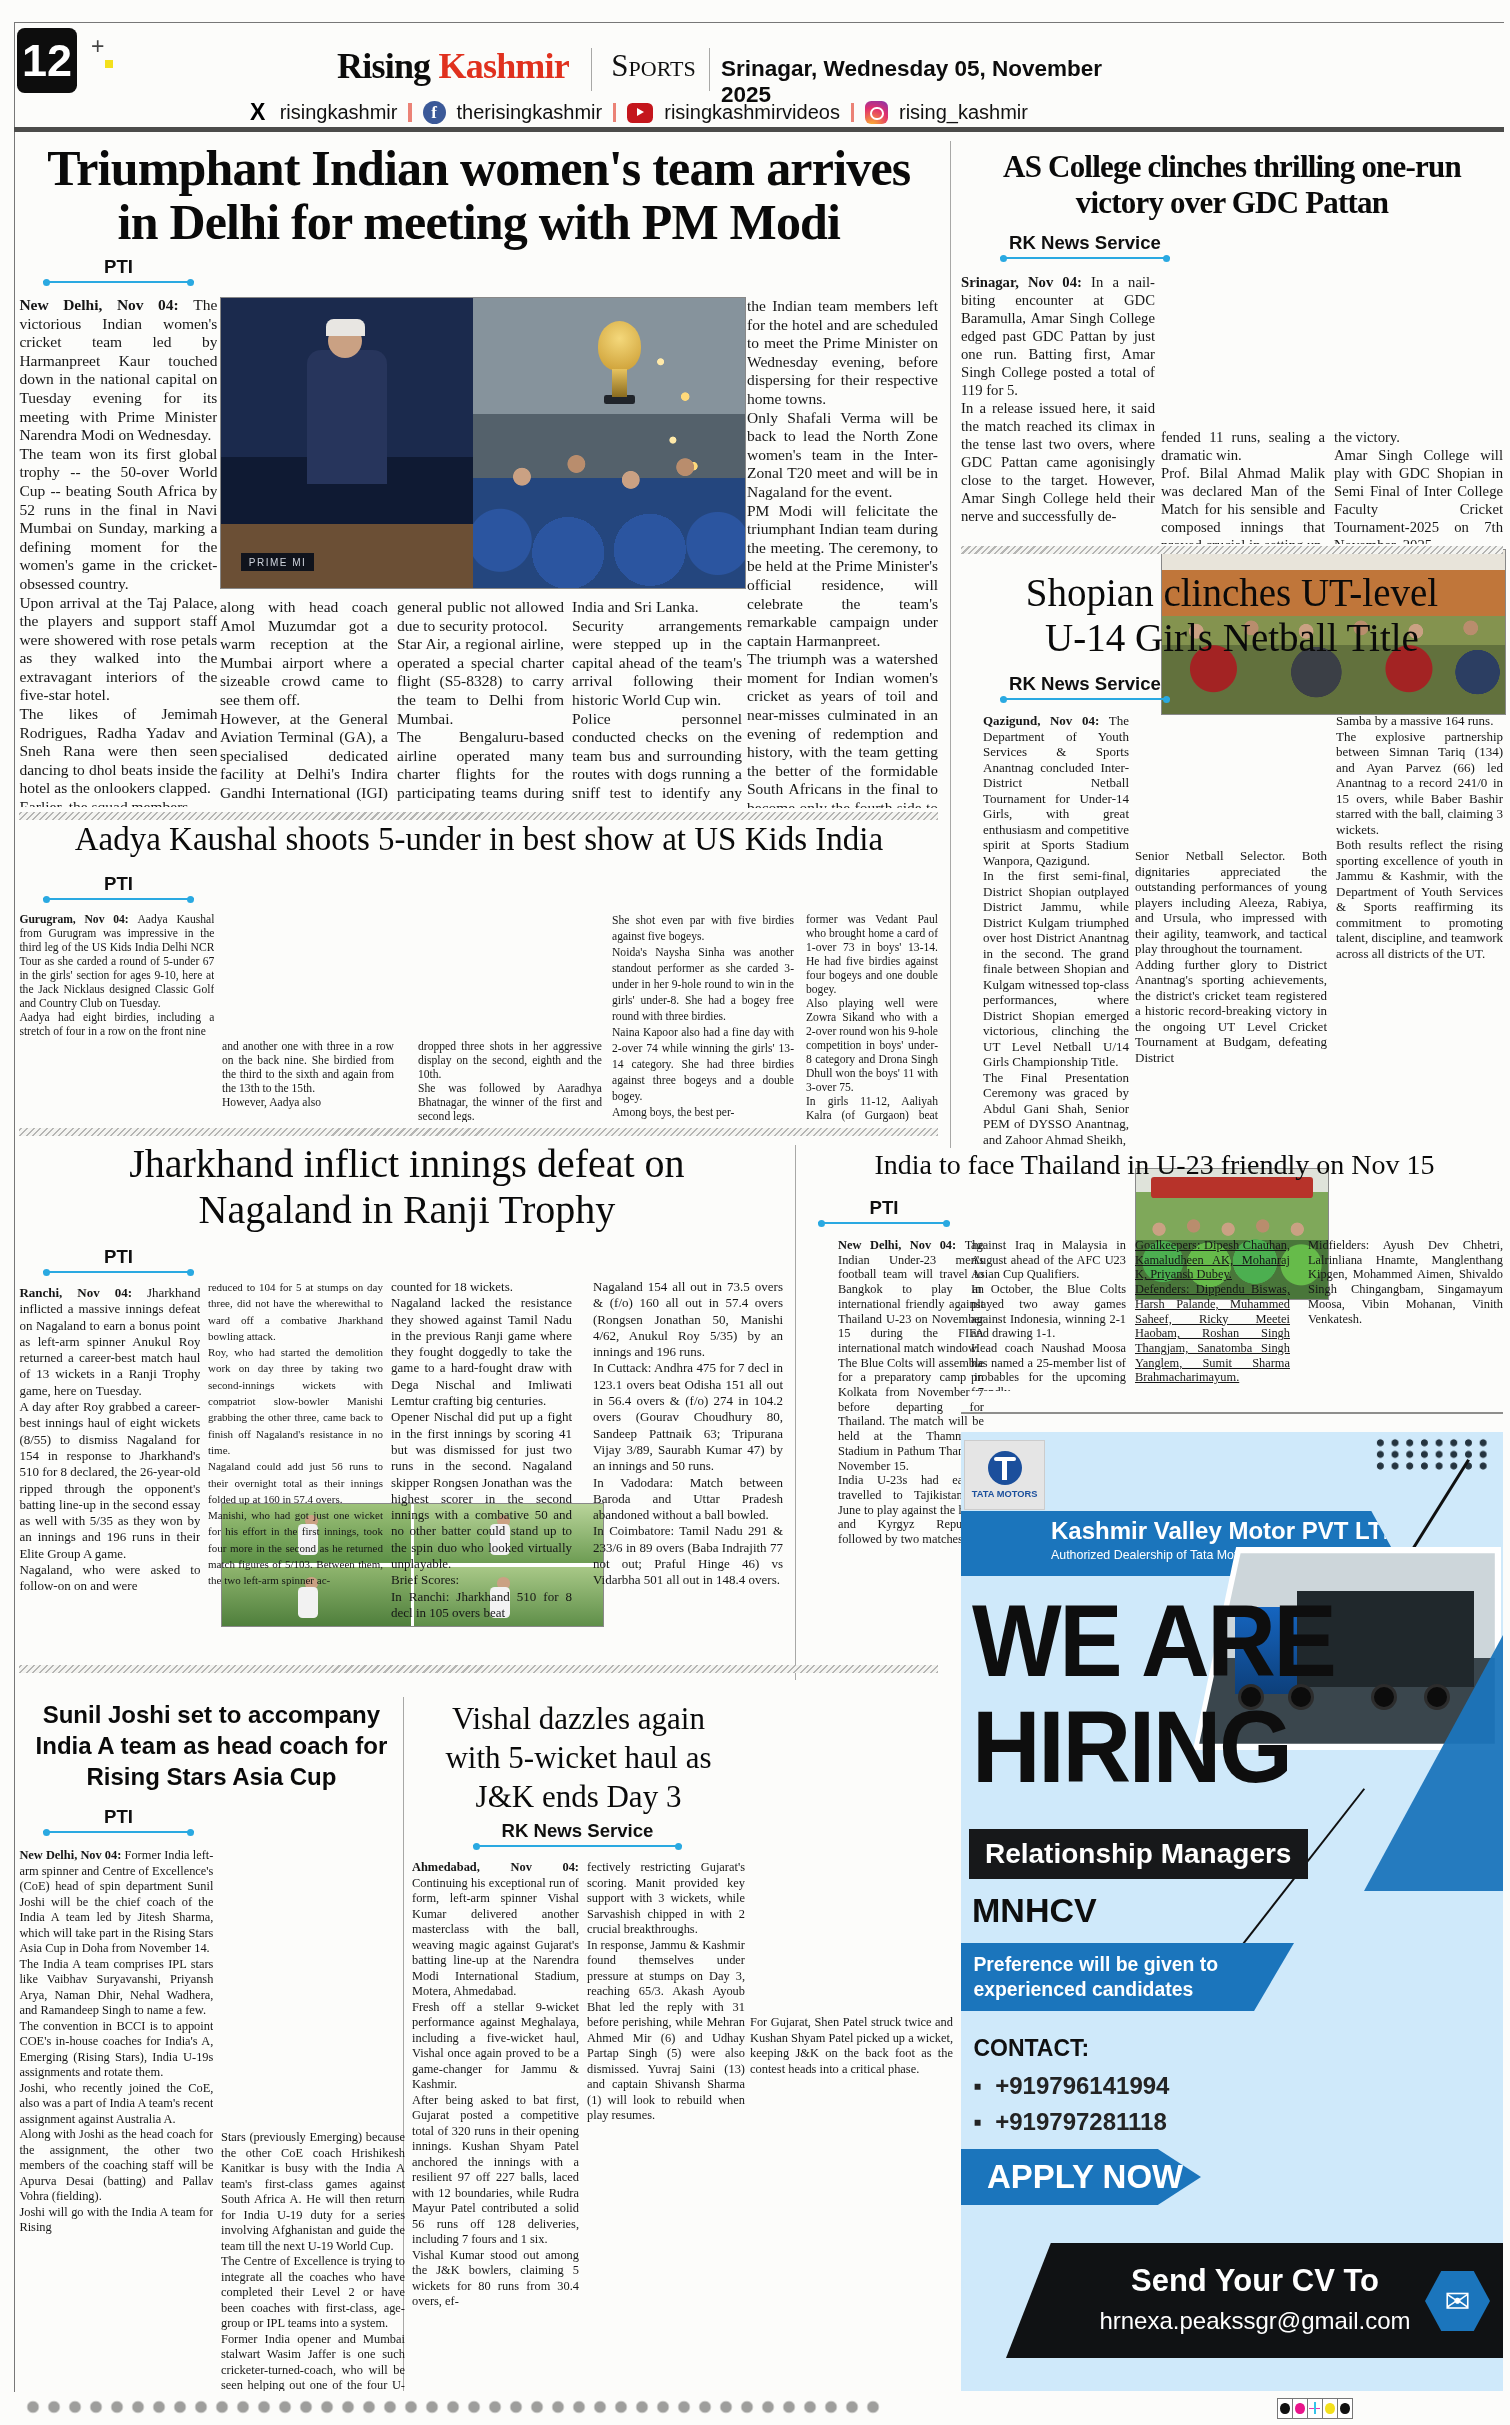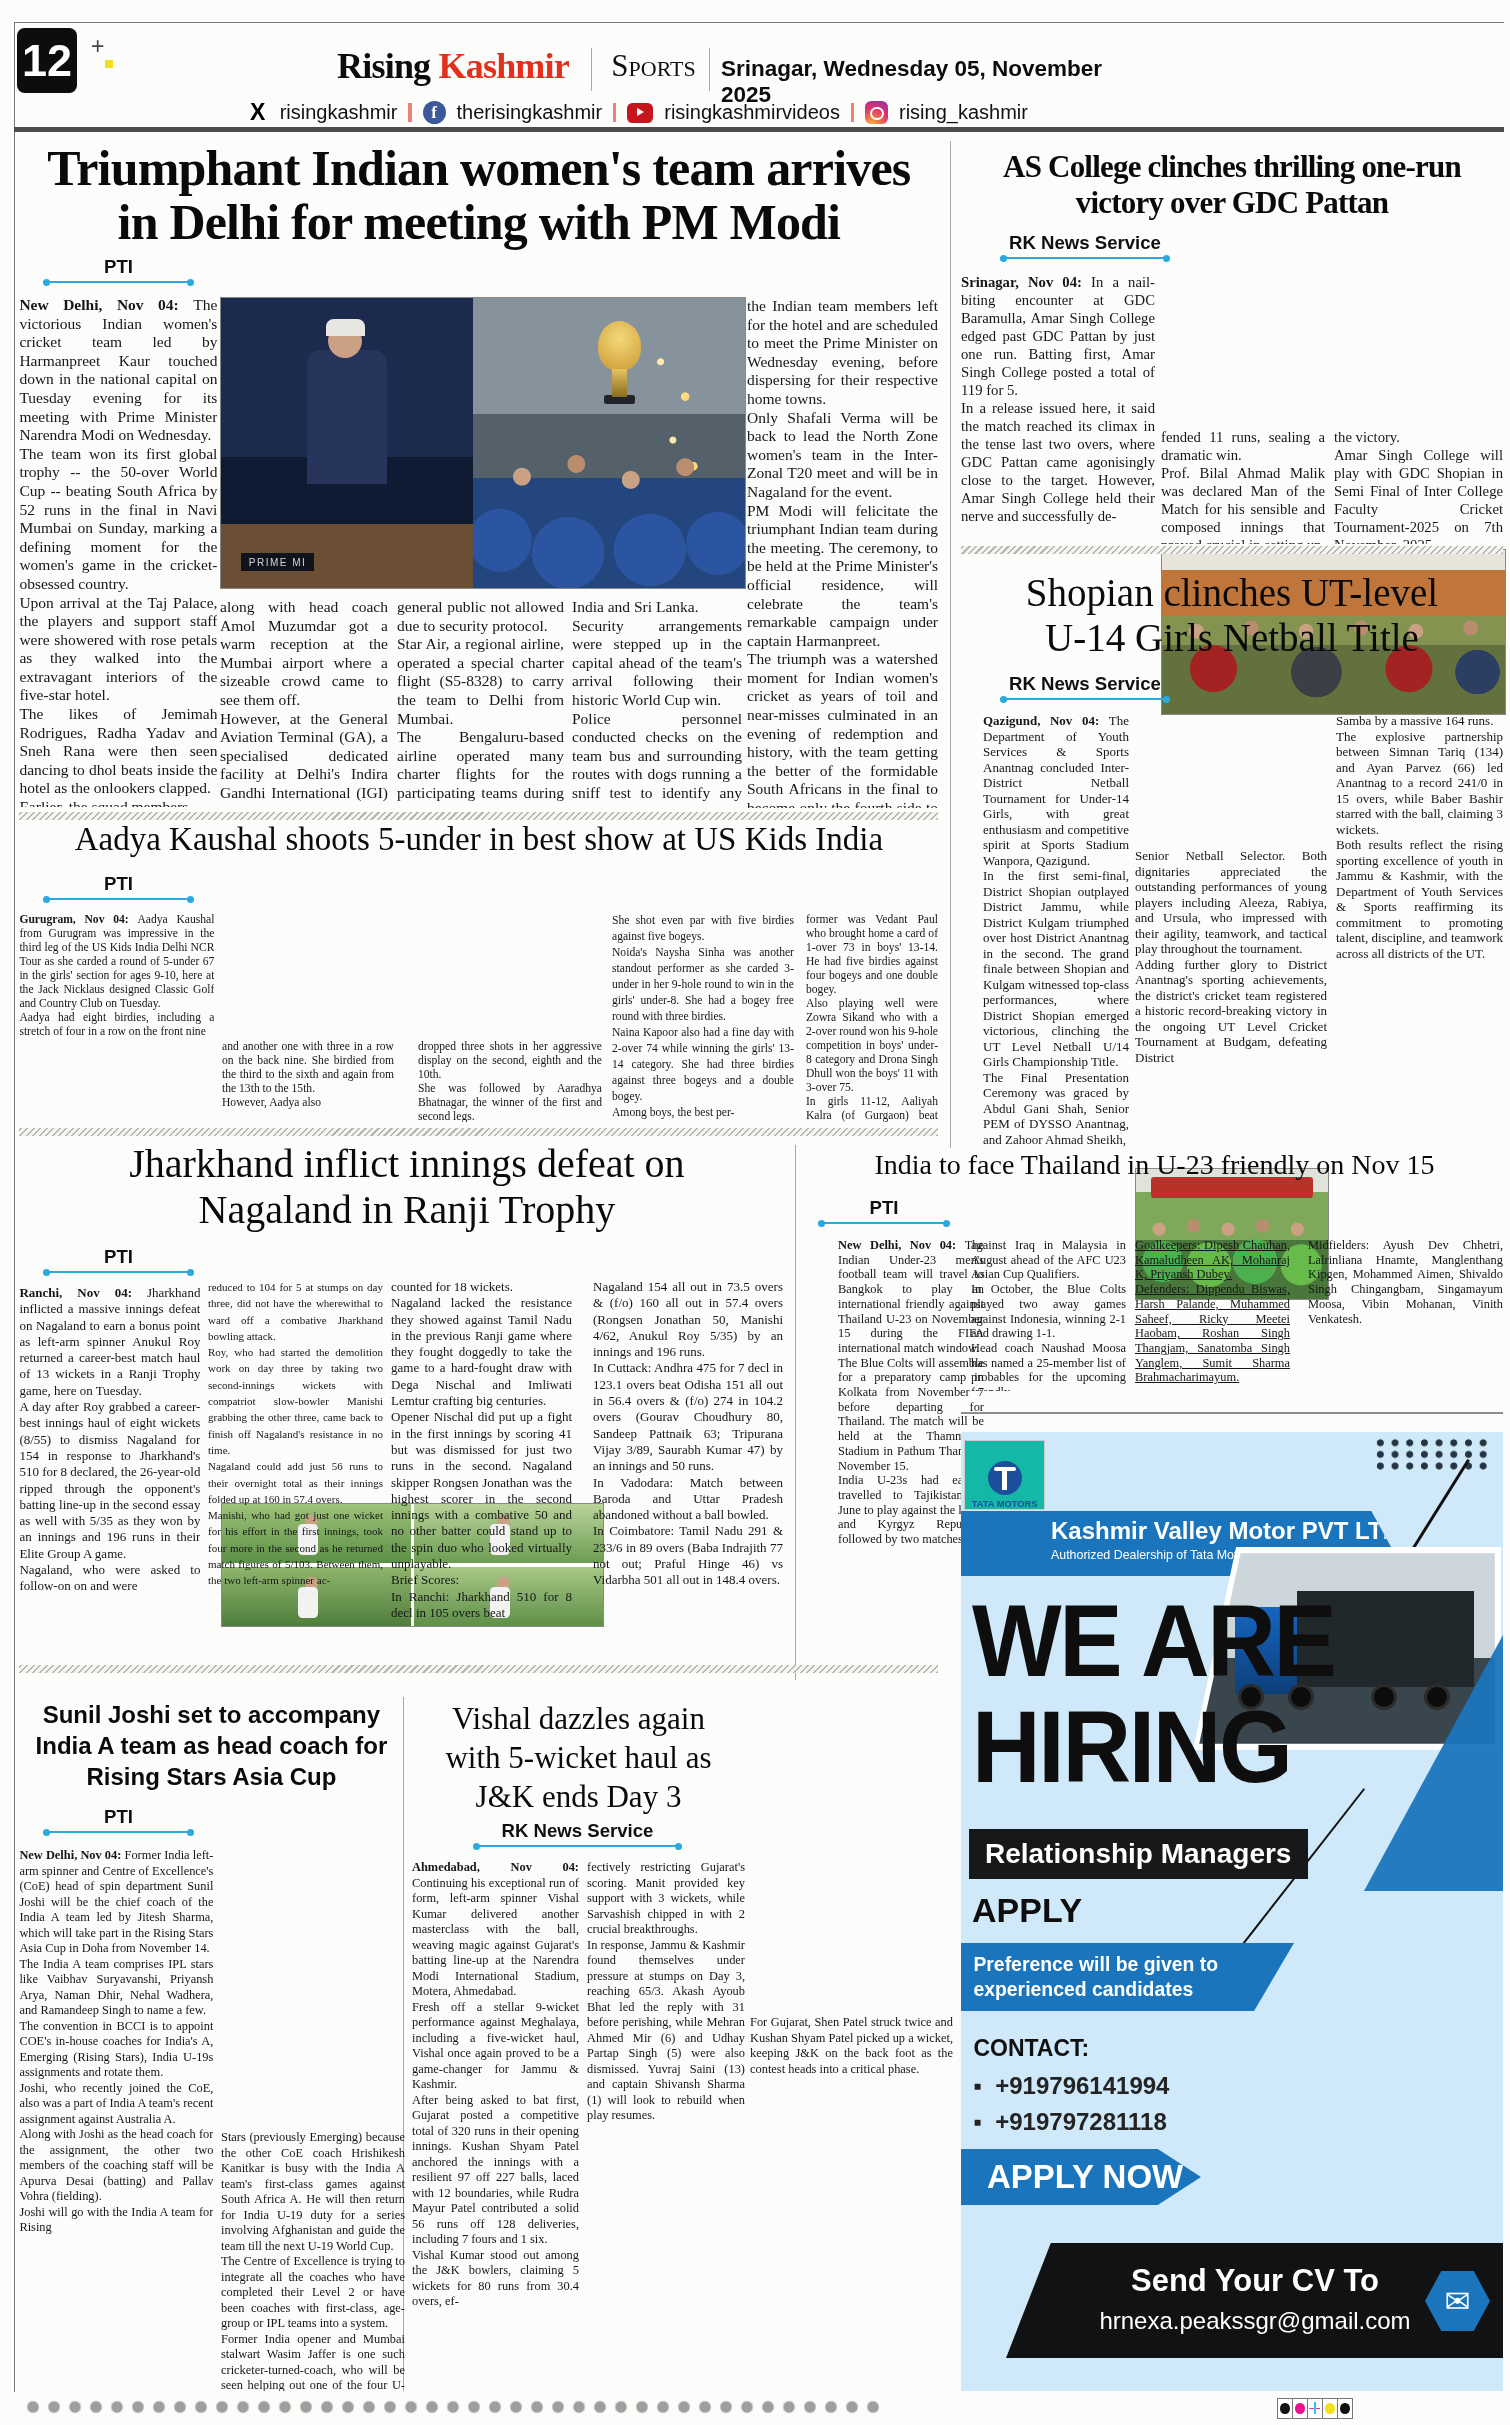--- a/index.html
+++ b/index.html
@@ -30,21 +30,21 @@
   .xicon{color:#000;background:none;font-family:"Liberation Sans",sans-serif;font-weight:900;font-size:23px;width:18.6px;}
   .fb{background:#3b5998;}
   .yt{width:26px;height:20px;border-radius:5.4px;background:#c4161c;position:relative;}
   .yt::after{content:"";position:absolute;left:10px;top:5.4px;border-left:7.7px solid #fff;border-top:4.6px solid transparent;border-bottom:4.6px solid transparent;}
   .ig{width:23px;height:23px;border-radius:6.2px;background:radial-gradient(circle at 30% 110%,#fdbb2d,#e1306c 60%,#8134af);position:relative;}
   .ig::after{content:"";position:absolute;left:5.4px;top:5.4px;width:9.3px;height:9.3px;border:2.3px solid #fff;border-radius:50%;}
   .sep{width:3.1px;height:18.6px;background:#e0311e;opacity:.6;}
   .thickrule{background:#4c4c4a;}
   
   #ad{left:961px;top:1432px;width:542px;height:959px;background:#cfe9fa;overflow:hidden;}
-  .adlogo{position:absolute;left:3.1px;top:7.7px;width:79px;height:68px;background:#14b8a6;border:0.8px solid #ccc;display:flex;flex-direction:column;align-items:center;justify-content:flex-end;gap:4px;}
+  .adlogo{position:absolute;left:3.1px;top:7.7px;width:79px;height:68px;background:#e5e5e5;border:0.8px solid #ccc;display:flex;flex-direction:column;align-items:center;justify-content:center;gap:4px;}
   .tata-oval{width:34px;height:34px;border-radius:50%;background:#1b4f9c;position:relative;}
   .tata-oval::after{content:"";position:absolute;left:14.7px;top:6.2px;width:4.6px;height:23px;background:#fff;}
   .tata-oval::before{content:"";position:absolute;left:6.2px;top:6.2px;width:22px;height:4.6px;background:#fff;border-radius:2.3px;}
   .adlogo span{font-family:"Liberation Sans",sans-serif;font-weight:bold;font-size:9.3px;color:#1b4f9c;}
   .adband{position:absolute;left:0;top:79px;width:446px;height:65px;background:#1b75bc;clip-path:polygon(0 0,92% 0,100% 100%,0 100%);
     color:#fff;font-family:"Liberation Sans",sans-serif;padding:6.2px 0 0 90px;box-sizing:border-box;}
   .adband .t1{font-weight:bold;font-size:24px;}
   .adband .t2{font-size:12.4px;margin-top:3.1px;}
   .wearehiring{position:absolute;left:11px;top:155px;font-family:"Liberation Sans",sans-serif;font-weight:900;font-size:95px;line-height:99px;
     color:#0e0e0e;letter-spacing:-2.3px;transform:scaleY(1.08);transform-origin:top left;white-space:pre-line;}
@@ -349,21 +349,21 @@
         <div class="w4"></div>
       </div>
     </div>
     <div class="bluewedge"></div>
     <div class="blkdiag" style="left:333px;top:333px;width:2.3px;height:225px;transform:rotate(38deg);"></div>
     <div class="wearehiring">WE ARE
 HIRING</div>
     <div class="roleband">
         <span>Relationship Managers</span>
       </div>
-    <div class="mnhcv">APPLY</div>
+    <div class="mnhcv">MNHCV</div>
     <div class="prefband">Preference will be given to
 experienced candidates</div>
     <div class="contact">CONTACT:</div>
     <div class="phone" style="top:640px;"><span>▪</span>&nbsp;&nbsp;<span>+919796141994</span></div>
     <div class="phone" style="top:676px;"><span>▪</span>&nbsp;&nbsp;<span>+919797281118</span></div>
     <div class="applynow">
         <span>APPLY NOW</span>
       </div>
     <div class="cvband">
       <div class="c1">Send Your CV To</div>

